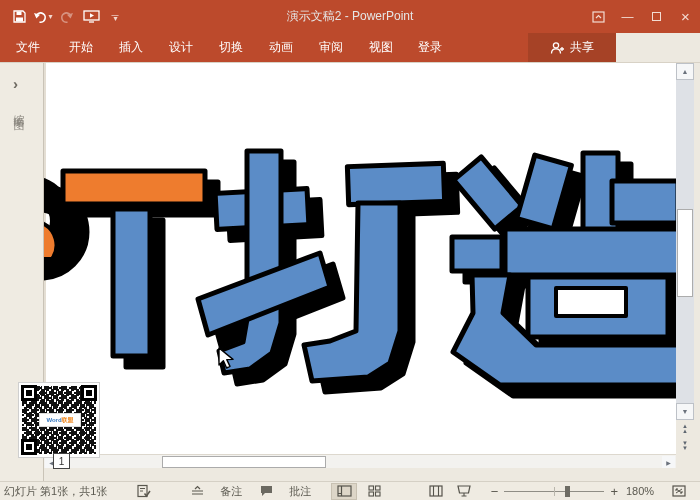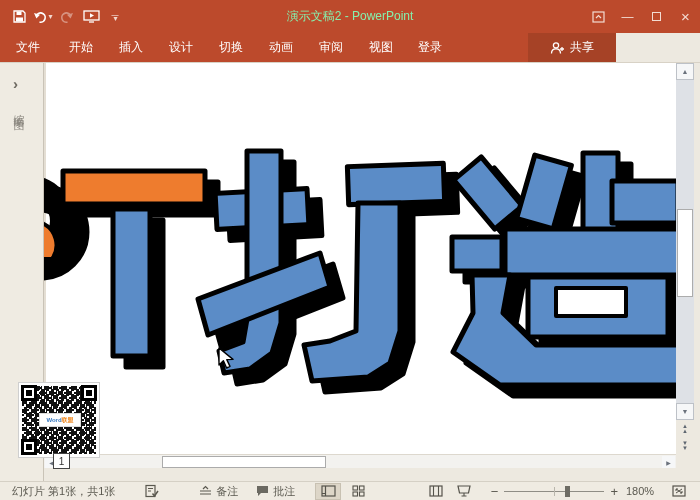--- a/index.html
+++ b/index.html
@@ -5,21 +5,21 @@
   html,body{margin:0;padding:0;background:#888;}
   *{box-sizing:border-box;font-family:"Liberation Sans","DejaVu Sans",sans-serif;}
   .app{position:relative;width:700px;height:500px;overflow:hidden;background:#EDE9E0;}
 
   
   .titlebar{position:absolute;left:0;top:0;width:700px;height:33px;background:#BC4A2C;display:flex;align-items:center;}
   .qat{display:flex;align-items:center;gap:2px;padding-left:8px;color:#fff;}
   .qat .btn{height:24px;min-width:22px;display:flex;align-items:center;justify-content:center;color:#fff;font-size:13px;}
   .qat .caret{font-size:8px;margin-left:1px;color:#F3D9CF;}
   .qat .disabled{opacity:.4;}
-  .title{position:absolute;left:0;right:0;text-align:center;color:#86efac;font-size:12px;pointer-events:none;}
+  .title{position:absolute;left:0;right:0;text-align:center;color:#e5e5e5;font-size:12px;pointer-events:none;}
   .winctrls{margin-left:auto;display:flex;align-items:center;height:33px;}
   .winctrls .wbtn{width:29px;height:33px;display:flex;align-items:center;justify-content:center;color:#F3DCD3;font-size:12px;}
   .winctrls .maxbox{width:9px;height:9px;border:1px solid #F3DCD3;}
 
   
   .tabbar{position:absolute;left:0;top:33px;width:616px;height:29px;background:#BC4A2C;display:flex;align-items:center;color:#fff;font-size:12px;}
   .tab{padding:0 13px;height:29px;display:flex;align-items:center;white-space:nowrap;}
   .tab.file{padding:0 16px;}
   .tellme{display:flex;align-items:center;gap:4px;color:#EBB5A2;padding:0 8px;height:29px;white-space:nowrap;}
   .signin{padding:0 12px;height:29px;display:flex;align-items:center;white-space:nowrap;}
@@ -61,22 +61,22 @@
   .brand .row{font-weight:bold;font-style:italic;font-size:20px;letter-spacing:-1px;}
   .brand .w{color:#3A7AC0;text-shadow:1px 1px 0 #1b4f86;}
   .brand .l{color:#F08519;font-style:normal;letter-spacing:0;}
   .brand .url{font-size:7px;color:#8C8880;letter-spacing:1px;font-style:normal;margin-top:1px;}
 
   
   .cursor{position:absolute;left:218px;top:284px;z-index:9;}
 
   
   .statusbar{position:absolute;left:0;top:481px;width:700px;height:19px;background:#EFEBE2;border-top:1px solid #D5D0C5;display:flex;align-items:center;font-size:11px;color:#5A584F;}
-  .statusbar .counter{margin-left:12px;white-space:nowrap;}
-  .sicon{display:flex;align-items:center;gap:4px;}
+  .statusbar .counter{margin-left:4px;white-space:nowrap;}
+  .sicon{display:flex;align-items:center;gap:16px;}
   .viewbtn{width:26px;height:17px;display:flex;align-items:center;justify-content:center;}
   .viewbtn.active{background:#DDD6C8;box-shadow:inset 0 0 0 1px #C8C1B2;}
   .zoomtrack{position:relative;width:100px;height:17px;display:flex;align-items:center;}
   .zoomtrack .line{width:100%;height:1px;background:#8F8D85;}
   .zoomtrack .tick{position:absolute;left:50%;top:4px;width:1px;height:9px;background:#B9B6AC;}
   .zoomtrack .zthumb{position:absolute;left:61%;top:3px;width:5px;height:11px;background:#6E6C64;}
   .ztext{width:34px;text-align:left;}
 </style>
 </head>
 <body>

